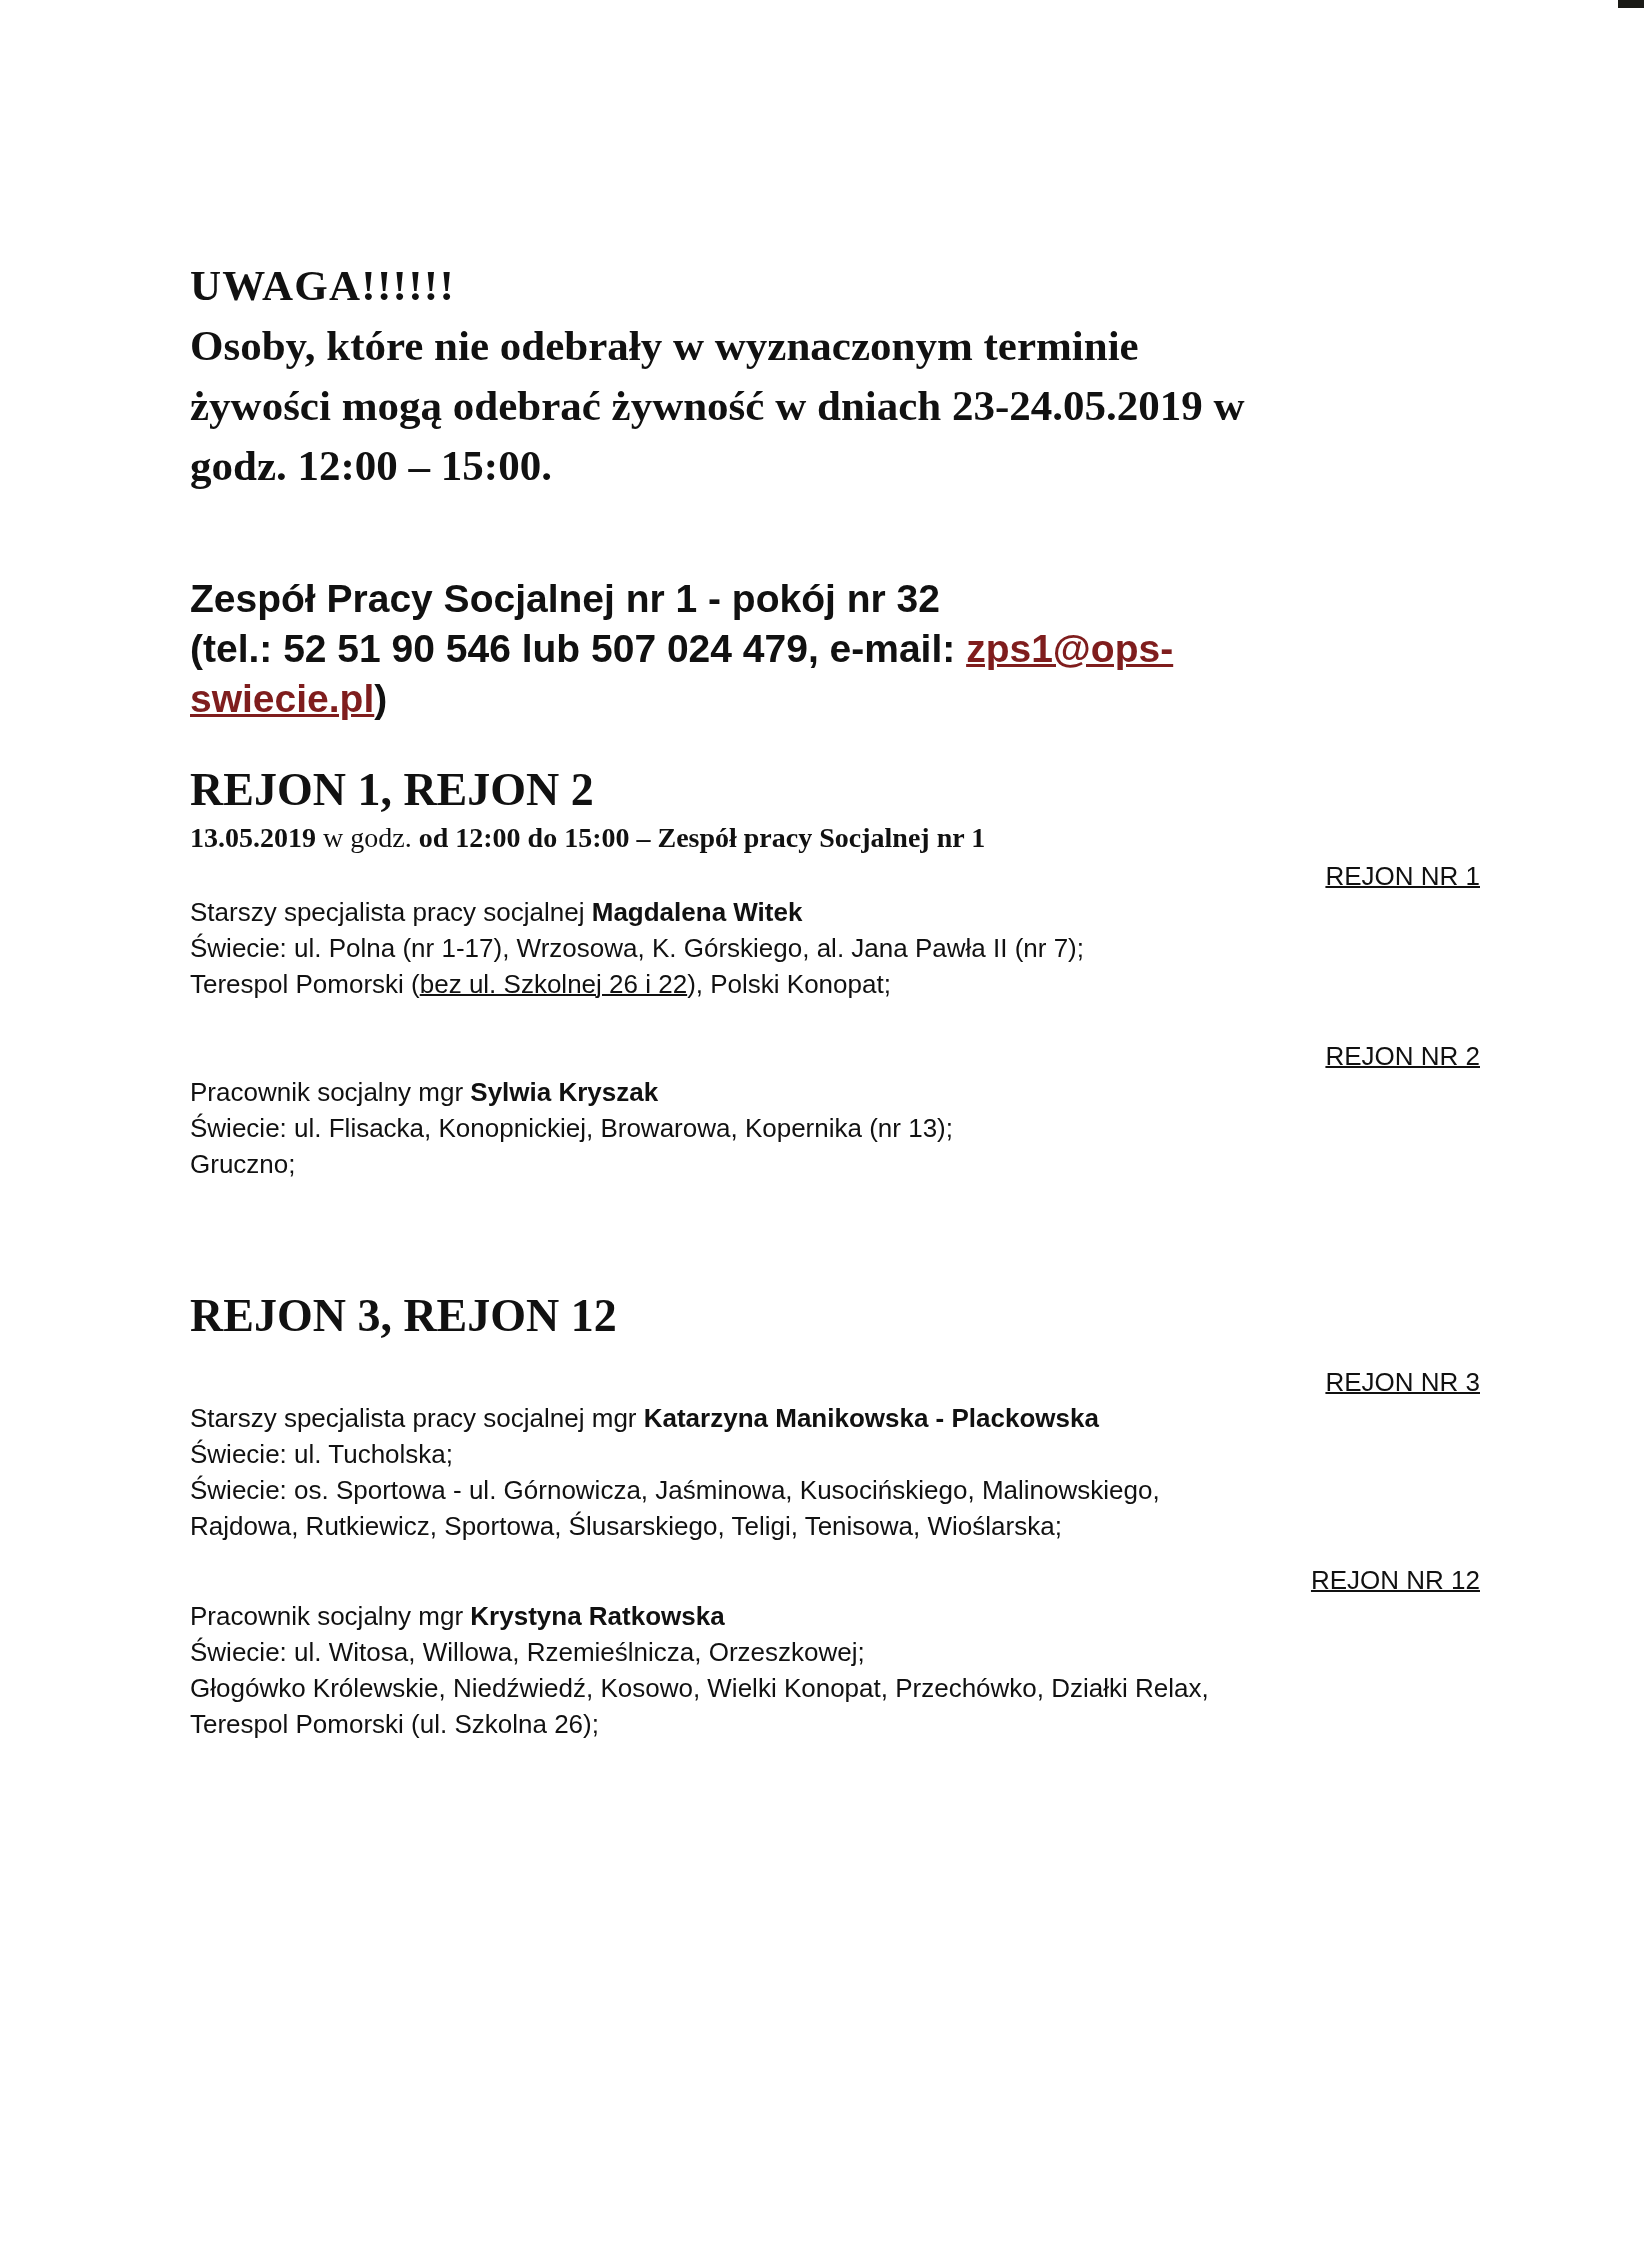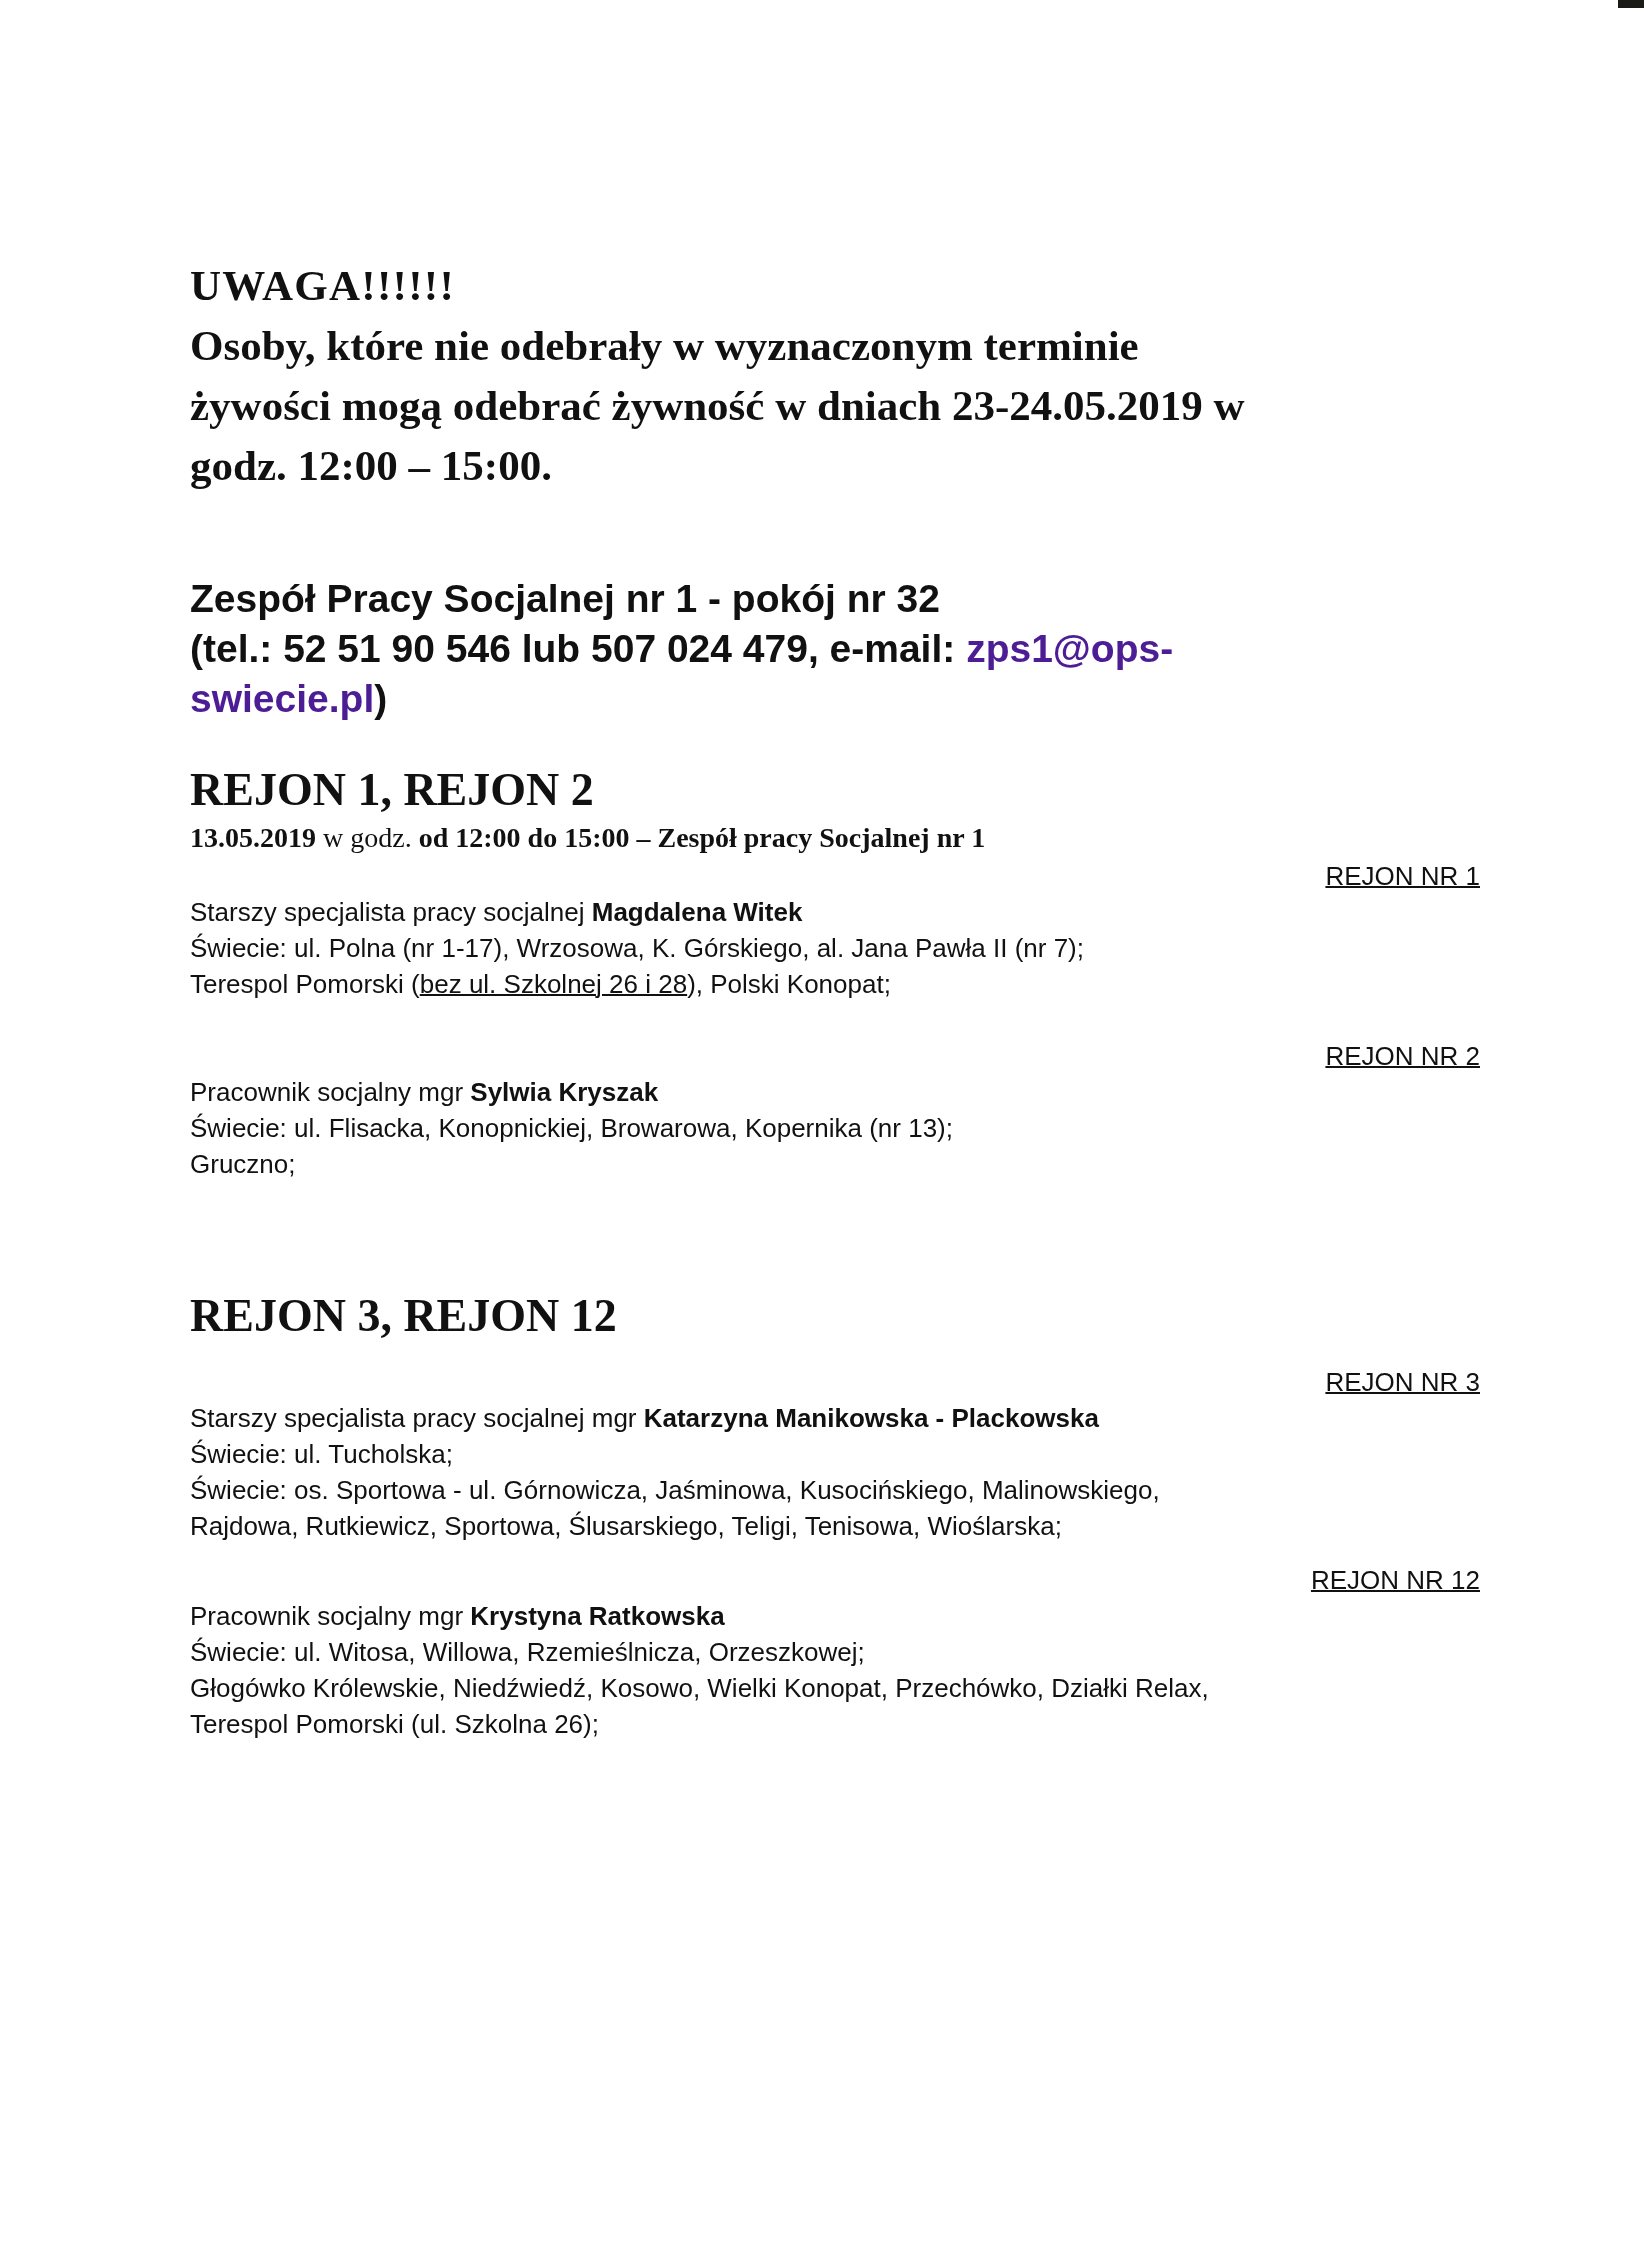--- a/index.html
+++ b/index.html
@@ -7,21 +7,21 @@
     width: 1644px; height: 2261px; background: #ffffff; position: relative;
     overflow: hidden; color: #111;
   }
   .corner-mark { position: absolute; top: 0; right: 0; width: 26px; height: 7.7px; background: #1a1a16; }
   .serif { font-family: "Liberation Serif", "DejaVu Serif", serif; }
   .sans { font-family: "Liberation Sans", "DejaVu Sans", sans-serif; }
   .notice { position: absolute; left: 190px; top: 255px; width: 1290px; }
   .notice-title { font-size: 43px; font-weight: 700; line-height: 61px; letter-spacing: 1.3px; }
   .notice-body { font-size: 43px; font-weight: 700; line-height: 60px; }
   .contact { position: absolute; left: 190px; top: 574px; width: 1225px; font-size: 39px; font-weight: 700; line-height: 50px; }
-  .contact a { color: #4c1d95; text-decoration-thickness: 3.2px; }
+  .contact a { color: #7f1d1d; text-decoration: underline; text-decoration-thickness: 3.2px; }
   .section { position: absolute; left: 190px; width: 1290px; }
   .sec1 { top: 764px; }
   .sec2 { top: 1290px; }
   .sec-title { font-size: 46px; font-weight: 700; line-height: 52px; margin-bottom: 3.9px; }
   .sec-date { font-size: 28px; line-height: 36px; margin-bottom: 2.6px; }
   .sec-date b { font-weight: 700; }
   .rejon { font-size: 26px; line-height: 36px; }
   .rejon-label { text-decoration: underline; text-decoration-thickness: 1.9px; text-align: right; }
   .gap { height: 36px; }
   .gap-small { height: 18px; }
@@ -52,21 +52,21 @@
 
 <div class="section sec1">
   <div class="sec-title serif">REJON 1, REJON 2</div>
   <div class="sec-date serif">
     <b>13.05.2019</b><span> w godz. </span><b>od 12:00 do 15:00 – Zespół pracy Socjalnej nr 1</b>
   </div>
   <div class="rejon sans">
     <div class="rejon-label">REJON NR 1</div>
     <div><span>Starszy specjalista pracy socjalnej </span><span class="bold">Magdalena Witek</span></div>
     <div>Świecie: ul. Polna (nr 1-17), Wrzosowa, K. Górskiego, al. Jana Pawła II (nr 7);</div>
-    <div><span>Terespol Pomorski (</span><span class="ul">bez ul. Szkolnej 26 i 28</span><span>), Polski Konopat;</span></div>
+    <div><span>Terespol Pomorski (</span><span class="ul">bez ul. Szkolnej 26 i 22</span><span>), Polski Konopat;</span></div>
   </div>
   <div class="gap"></div>
   <div class="rejon sans">
     <div class="rejon-label">REJON NR 2</div>
     <div><span>Pracownik socjalny mgr </span><span class="bold">Sylwia Kryszak</span></div>
     <div>Świecie: ul. Flisacka, Konopnickiej, Browarowa, Kopernika (nr 13);</div>
     <div>Gruczno;</div>
   </div>
 </div>
 

